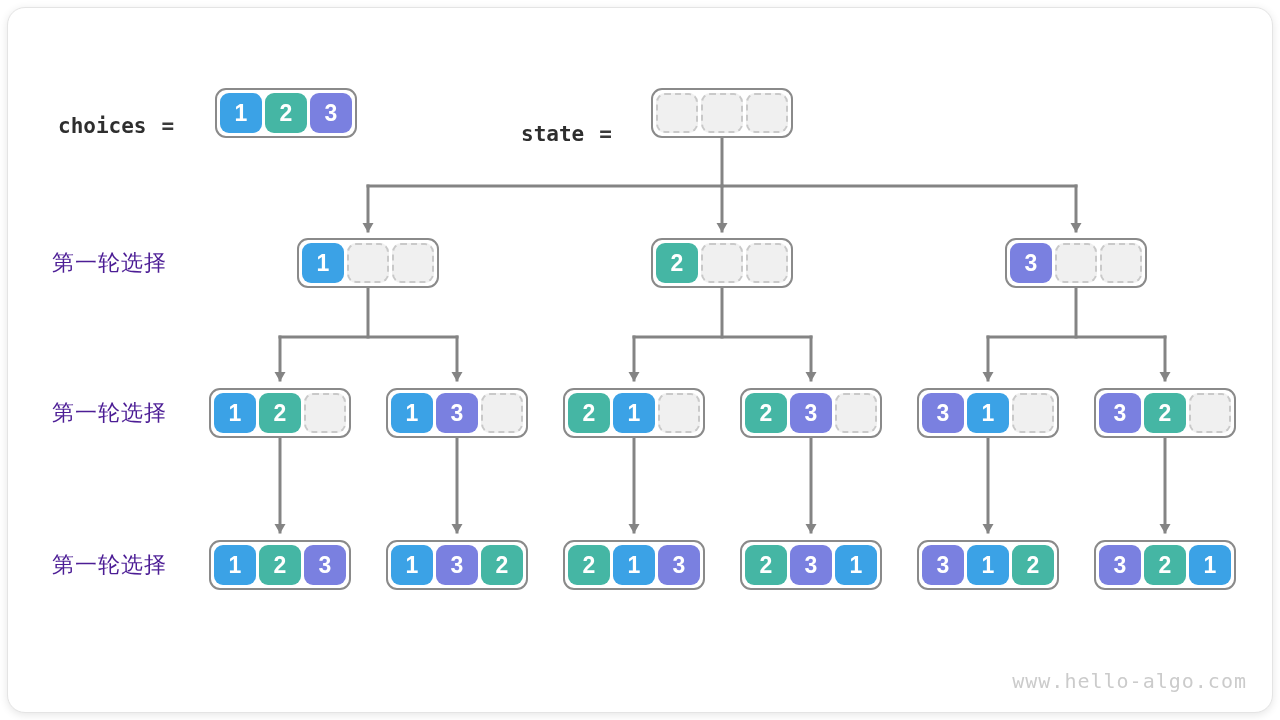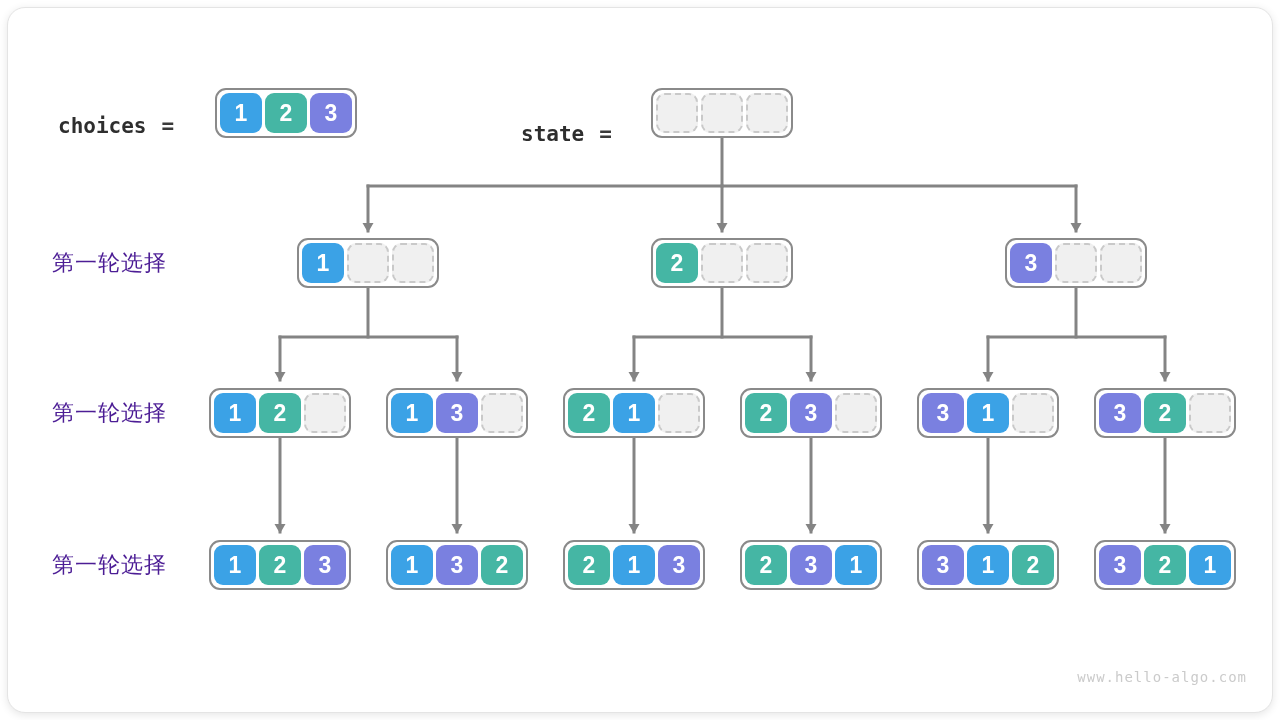--- a/index.html
+++ b/index.html
@@ -33,21 +33,21 @@
     display:flex;align-items:center;justify-content:center;
     font-size:23px;font-weight:600;color:#ffffff;
   }
   .cell.empty{
     background:var(--empty-cell-bg,#f0f0f0);
     border:2px dashed var(--empty-cell-border,#c9c9c9);
   }
   .watermark{
     position:absolute;right:33px;top:669px;z-index:2;
     font-family:"DejaVu Sans Mono","Liberation Mono",monospace;
-    font-size:14px;color:#cbcbcb;letter-spacing:1px;
+    font-size:20px;color:#cbcbcb;letter-spacing:1px;
   }
 </style>
 </head>
 <body>
 
 <div class="card"></div>
 
 <svg class="arrows" width="1280" height="720" viewBox="0 0 1280 720">
   <defs>
     <marker id="ah" markerUnits="userSpaceOnUse" markerWidth="11" markerHeight="12" refX="8" refY="5.5" orient="auto">

